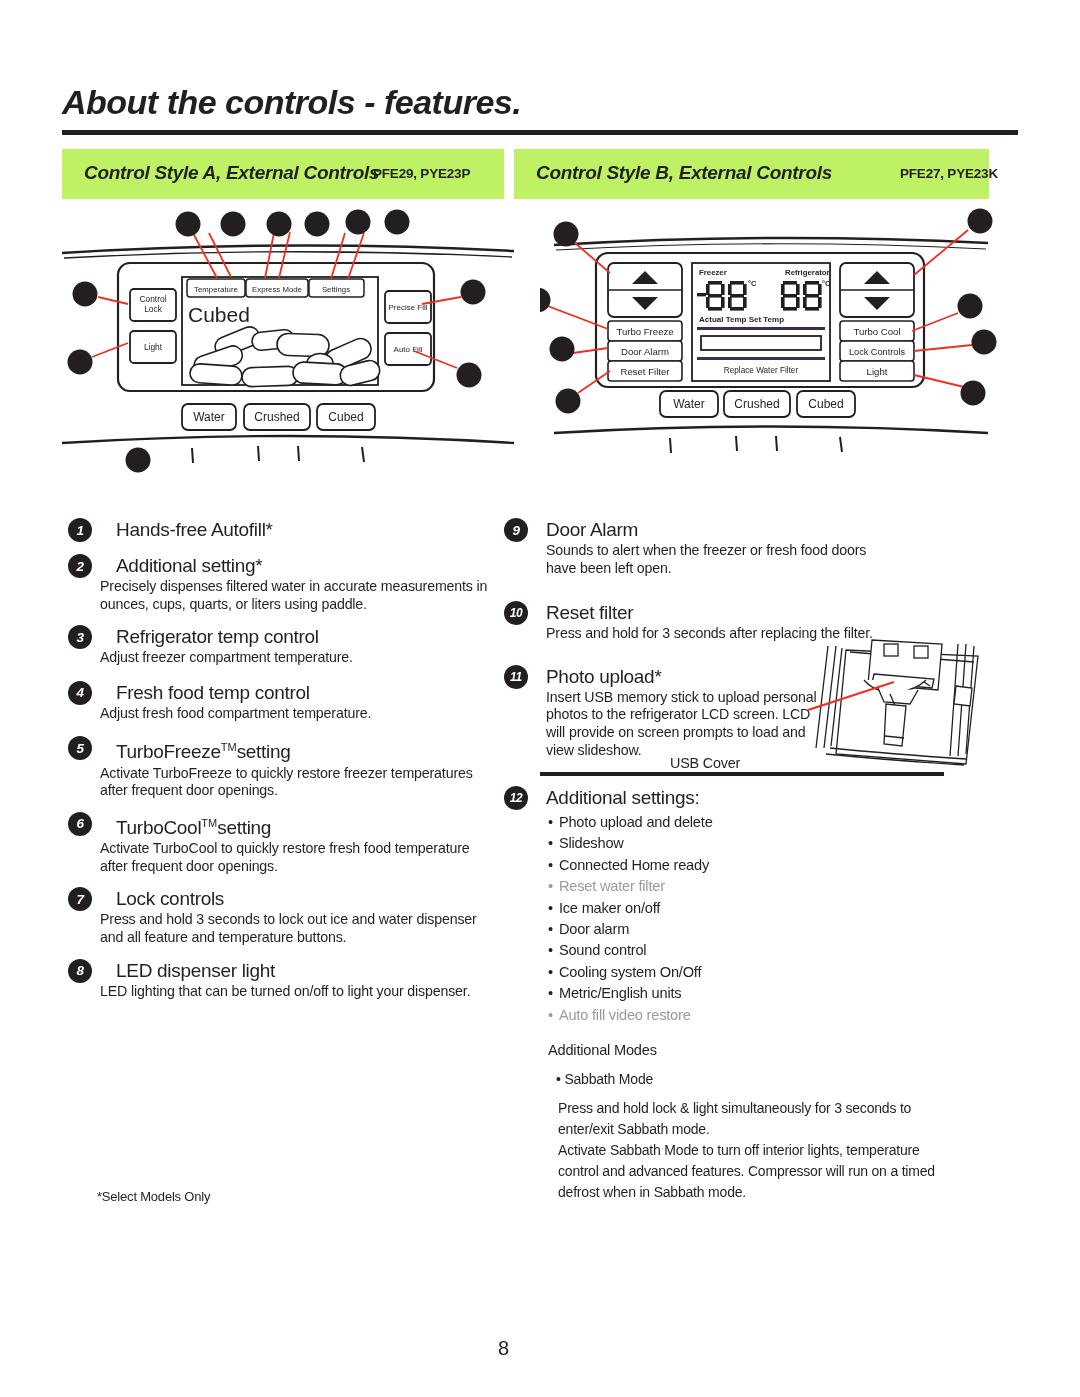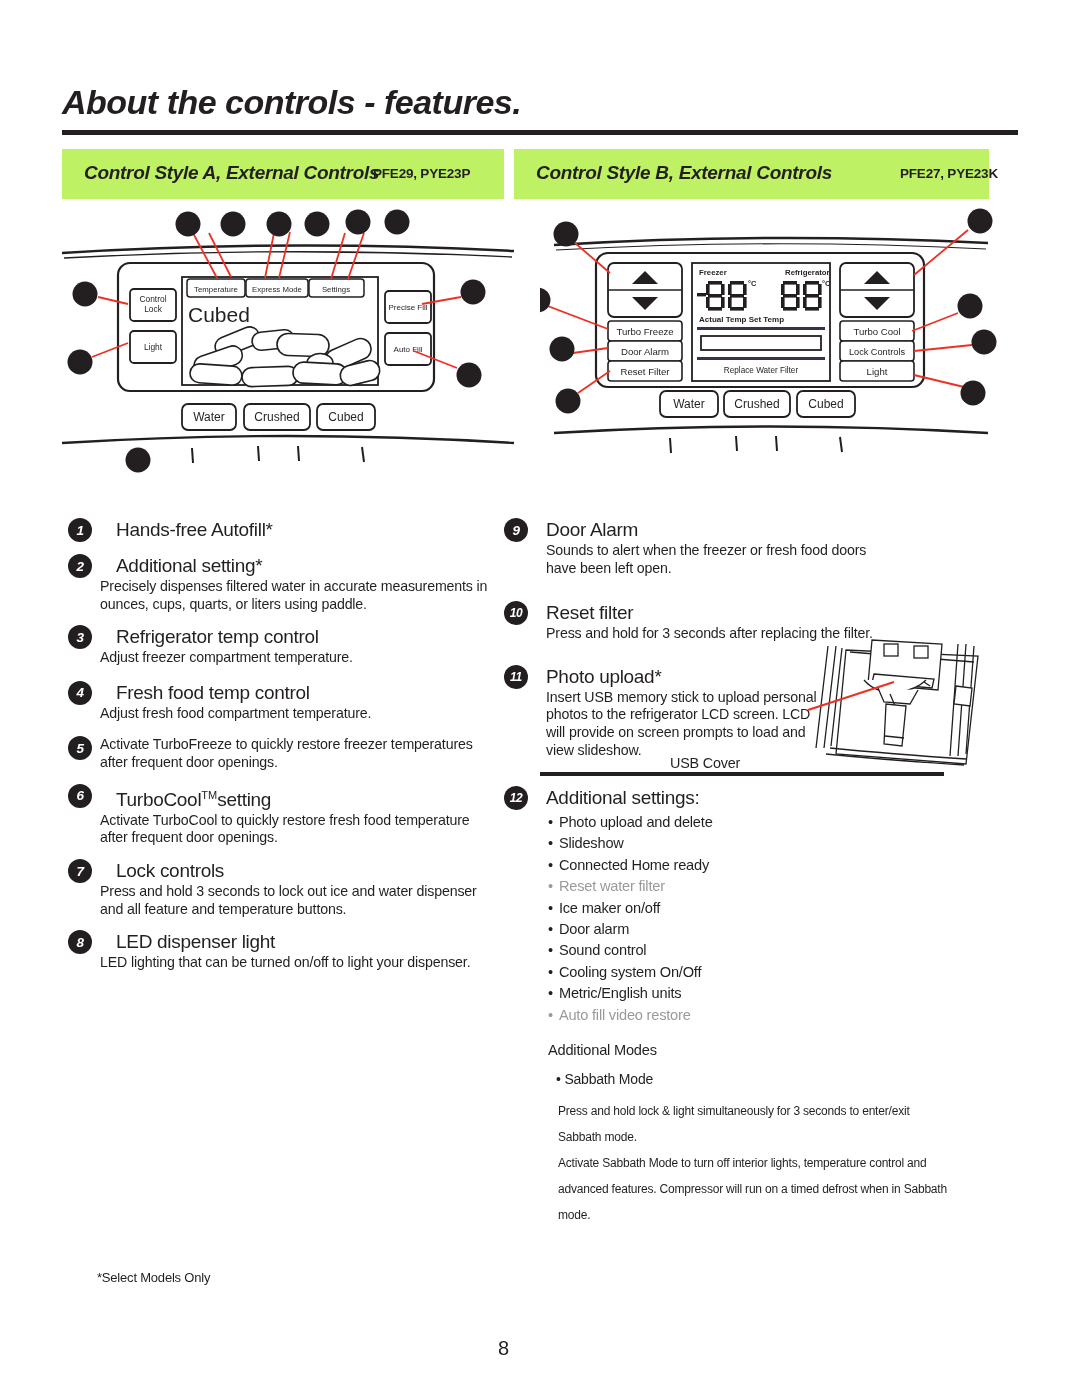--- a/index.html
+++ b/index.html
@@ -37,25 +37,25 @@
   .tm{font-size:11px;vertical-align:super;letter-spacing:0;}
 
   
   .bul{margin:0;padding:0 0 0 46px;list-style:none;}
   .bul li{font-size:14.6px;line-height:21.4px;letter-spacing:-0.2px;color:#231f20;}
   .bul li:before{content:"\2022";margin-right:6px;}
   .bul li.faded{color:#9a9a9a;}
   .addmodes{margin:0;padding:14px 0 0 46px;font-size:14.6px;line-height:21px;
             letter-spacing:-0.2px;}
   .sab-title{margin:8px;padding:0 0 0 46px;font-size:14px;line-height:21px;letter-spacing:-0.2px;}
-  .sab-body{margin:0;padding:0 0 0 56px;font-size:12px;line-height:26px;letter-spacing:-0.2px;}
+  .sab-body{margin:0;padding:0 0 0 56px;font-size:14px;line-height:21px;letter-spacing:-0.2px;}
 
   .rule12{position:absolute;left:540px;top:772px;width:404px;height:4px;background:#231f20;}
 
-  .footnote{position:absolute;left:97px;top:1270px;font-size:13px;letter-spacing:-0.2px;}
+  .footnote{position:absolute;left:97px;top:1189px;font-size:13px;letter-spacing:-0.2px;}
   .pageno{position:absolute;left:498px;top:1337px;font-size:20px;}
 
   
   text{font-family:"Liberation Sans","DejaVu Sans",sans-serif;fill:#231f20;}
 </style>
 </head>
 <body>
 
 <div class="page">
 
@@ -301,20 +301,21 @@
     </div>
 
     <div class="feat" style="margin-bottom:14px;">
       <span class="badge">4</span>
       <h3>Fresh food temp control</h3>
       <p>Adjust fresh food compartment temperature.</p>
     </div>
 
     <div class="feat" style="margin-bottom:12px;">
       <span class="badge">5</span>
+      <h3><span>TurboFreeze</span><span class="tm">TM</span><span>setting</span></h3>
       <p>Activate TurboFreeze to quickly restore freezer temperatures after frequent door openings.</p>
     </div>
 
     <div class="feat" style="margin-bottom:12px;">
       <span class="badge">6</span>
       <h3><span>TurboCool</span><span class="tm">TM</span><span>setting</span></h3>
       <p>Activate TurboCool to quickly restore fresh food temperature after frequent door openings.</p>
     </div>
 
     <div class="feat" style="margin-bottom:12px;">

